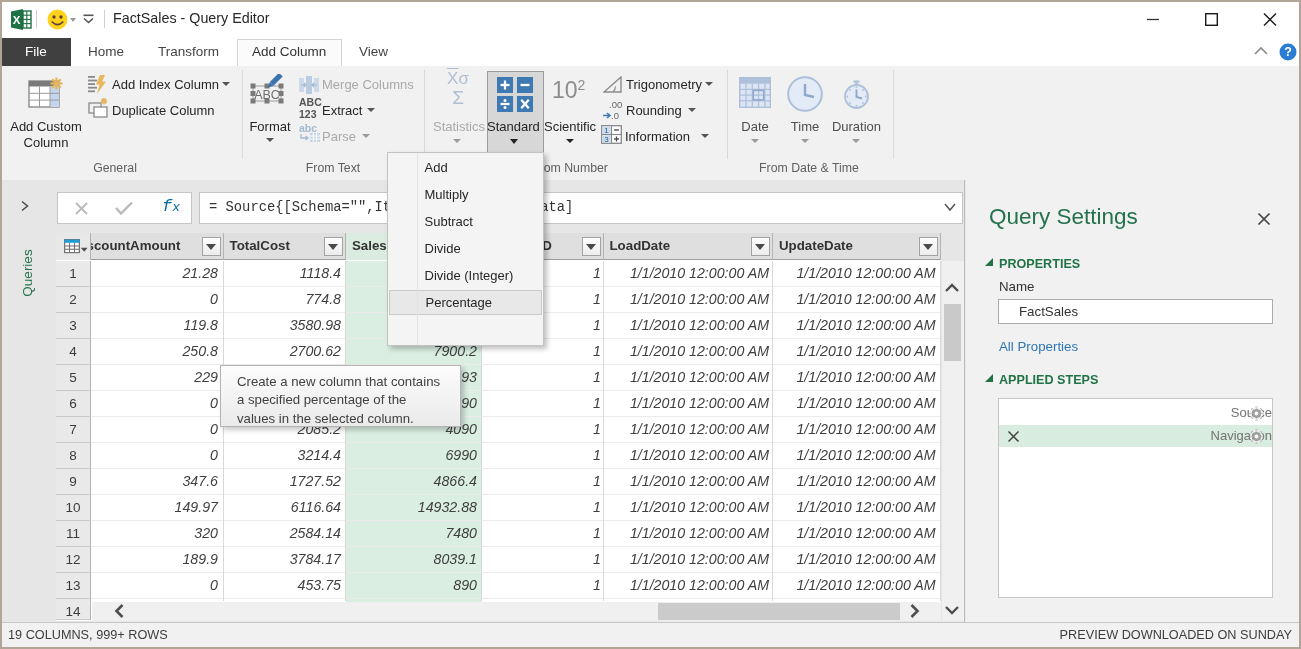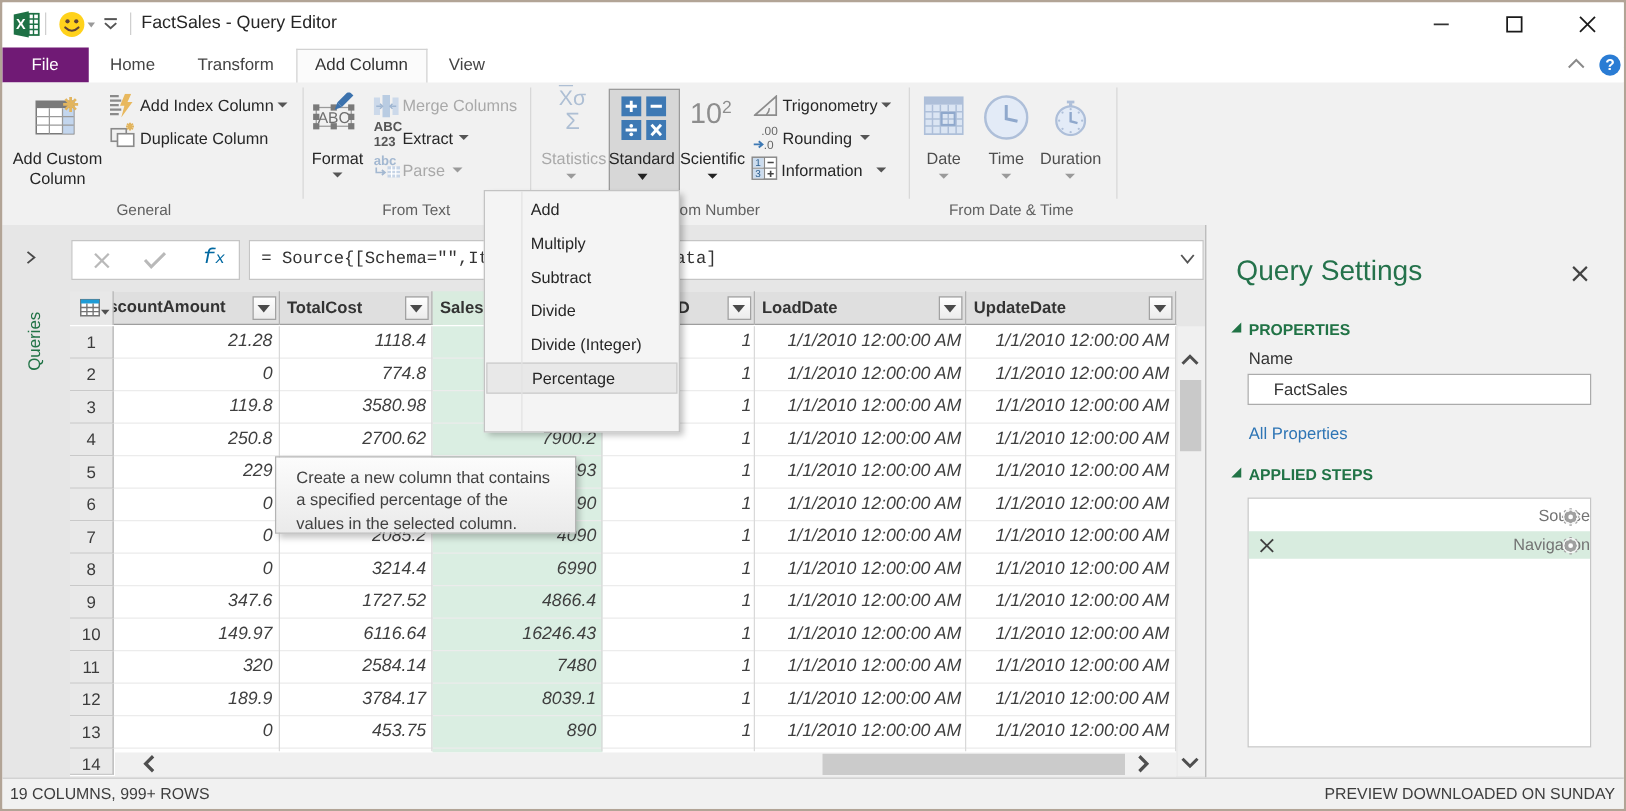--- a/index.html
+++ b/index.html
@@ -58,21 +58,21 @@
 <div class="abs" style="left:113px;top:10px;font-size:14.3px;color:#262626;">FactSales - Query Editor</div>
 <svg class="abs" style="left:1140px;top:8px;" width="150" height="22" viewBox="0 0 150 22">
 <line x1="7" y1="11.5" x2="19" y2="11.5" stroke="#333" stroke-width="1.3"></line>
 <rect x="65.7" y="5.7" width="11.6" height="11.6" fill="none" stroke="#1a1a1a" stroke-width="1.4"></rect>
 <g stroke="#1a1a1a" stroke-width="1.4">
           <line x1="124" y1="5.5" x2="136" y2="17.5"></line>
           <line x1="136" y1="5.5" x2="124" y2="17.5"></line>
         </g>
 </svg>
 <div class="abs" style="left:0;top:38px;width:1301px;height:28px;background:#fff;"></div>
-<div class="abs" style="left:1px;top:38px;width:70px;height:27.5px;background:#701a75;color:#fff;font-size:13.5px;text-align:center;line-height:27px;">File</div>
+<div class="abs" style="left:1px;top:38px;width:70px;height:27.5px;background:#404040;color:#fff;font-size:13.5px;text-align:center;line-height:27px;">File</div>
 <div class="abs seg" style="left:88px;top:44px;font-size:13.5px;">Home</div>
 <div class="abs seg" style="left:158px;top:44px;font-size:13.5px;">Transform</div>
 <div class="abs" style="left:236.5px;top:38.5px;width:105.5px;height:28px;background:#fbfbfb;border:1px solid #d2d2d2;border-bottom:none;"></div>
 <div class="abs seg" style="left:252px;top:44px;font-size:13.5px;color:#333;">Add Column</div>
 <div class="abs seg" style="left:359px;top:44px;font-size:13.5px;">View</div>
 <svg class="abs" style="left:1253px;top:45px;" width="16" height="12" viewBox="0 0 16 12">
 <path d="M2 9 L8 3 L14 9" fill="none" stroke="#8a8a8a" stroke-width="1.6"></path>
       </svg>
 <svg class="abs" style="left:1279px;top:43px;" width="18" height="18" viewBox="0 0 18 18">
 <circle cx="9" cy="9" r="8.5" fill="#2a7cd4"></circle>
@@ -406,21 +406,21 @@
         <span class="cell" style="left:132.5px;width:117.5px;">1727.52</span>
         <span class="cell" style="left:255px;width:131px;">4866.4</span>
         <span class="cell" style="left:391px;width:119.0px;">1</span>
         <span class="cell" style="left:512.5px;width:165.5px;">1/1/2010 12:00:00 AM</span>
         <span class="cell" style="left:682px;width:162.5px;">1/1/2010 12:00:00 AM</span>
       </div>
 <div class="rn" style="top:495px;">10</div>
 <div class="row" style="top:495px;">
         <span class="cell" style="left:0;width:127.0px;">149.97</span>
         <span class="cell" style="left:132.5px;width:117.5px;">6116.64</span>
-        <span class="cell" style="left:255px;width:131px;">16246.43</span>
+        <span class="cell" style="left:255px;width:131px;">14932.88</span>
         <span class="cell" style="left:391px;width:119.0px;">1</span>
         <span class="cell" style="left:512.5px;width:165.5px;">1/1/2010 12:00:00 AM</span>
         <span class="cell" style="left:682px;width:162.5px;">1/1/2010 12:00:00 AM</span>
       </div>
 <div class="rn" style="top:521px;">11</div>
 <div class="row" style="top:521px;">
         <span class="cell" style="left:0;width:127.0px;">320</span>
         <span class="cell" style="left:132.5px;width:117.5px;">2584.14</span>
         <span class="cell" style="left:255px;width:131px;">7480</span>
         <span class="cell" style="left:391px;width:119.0px;">1</span>

